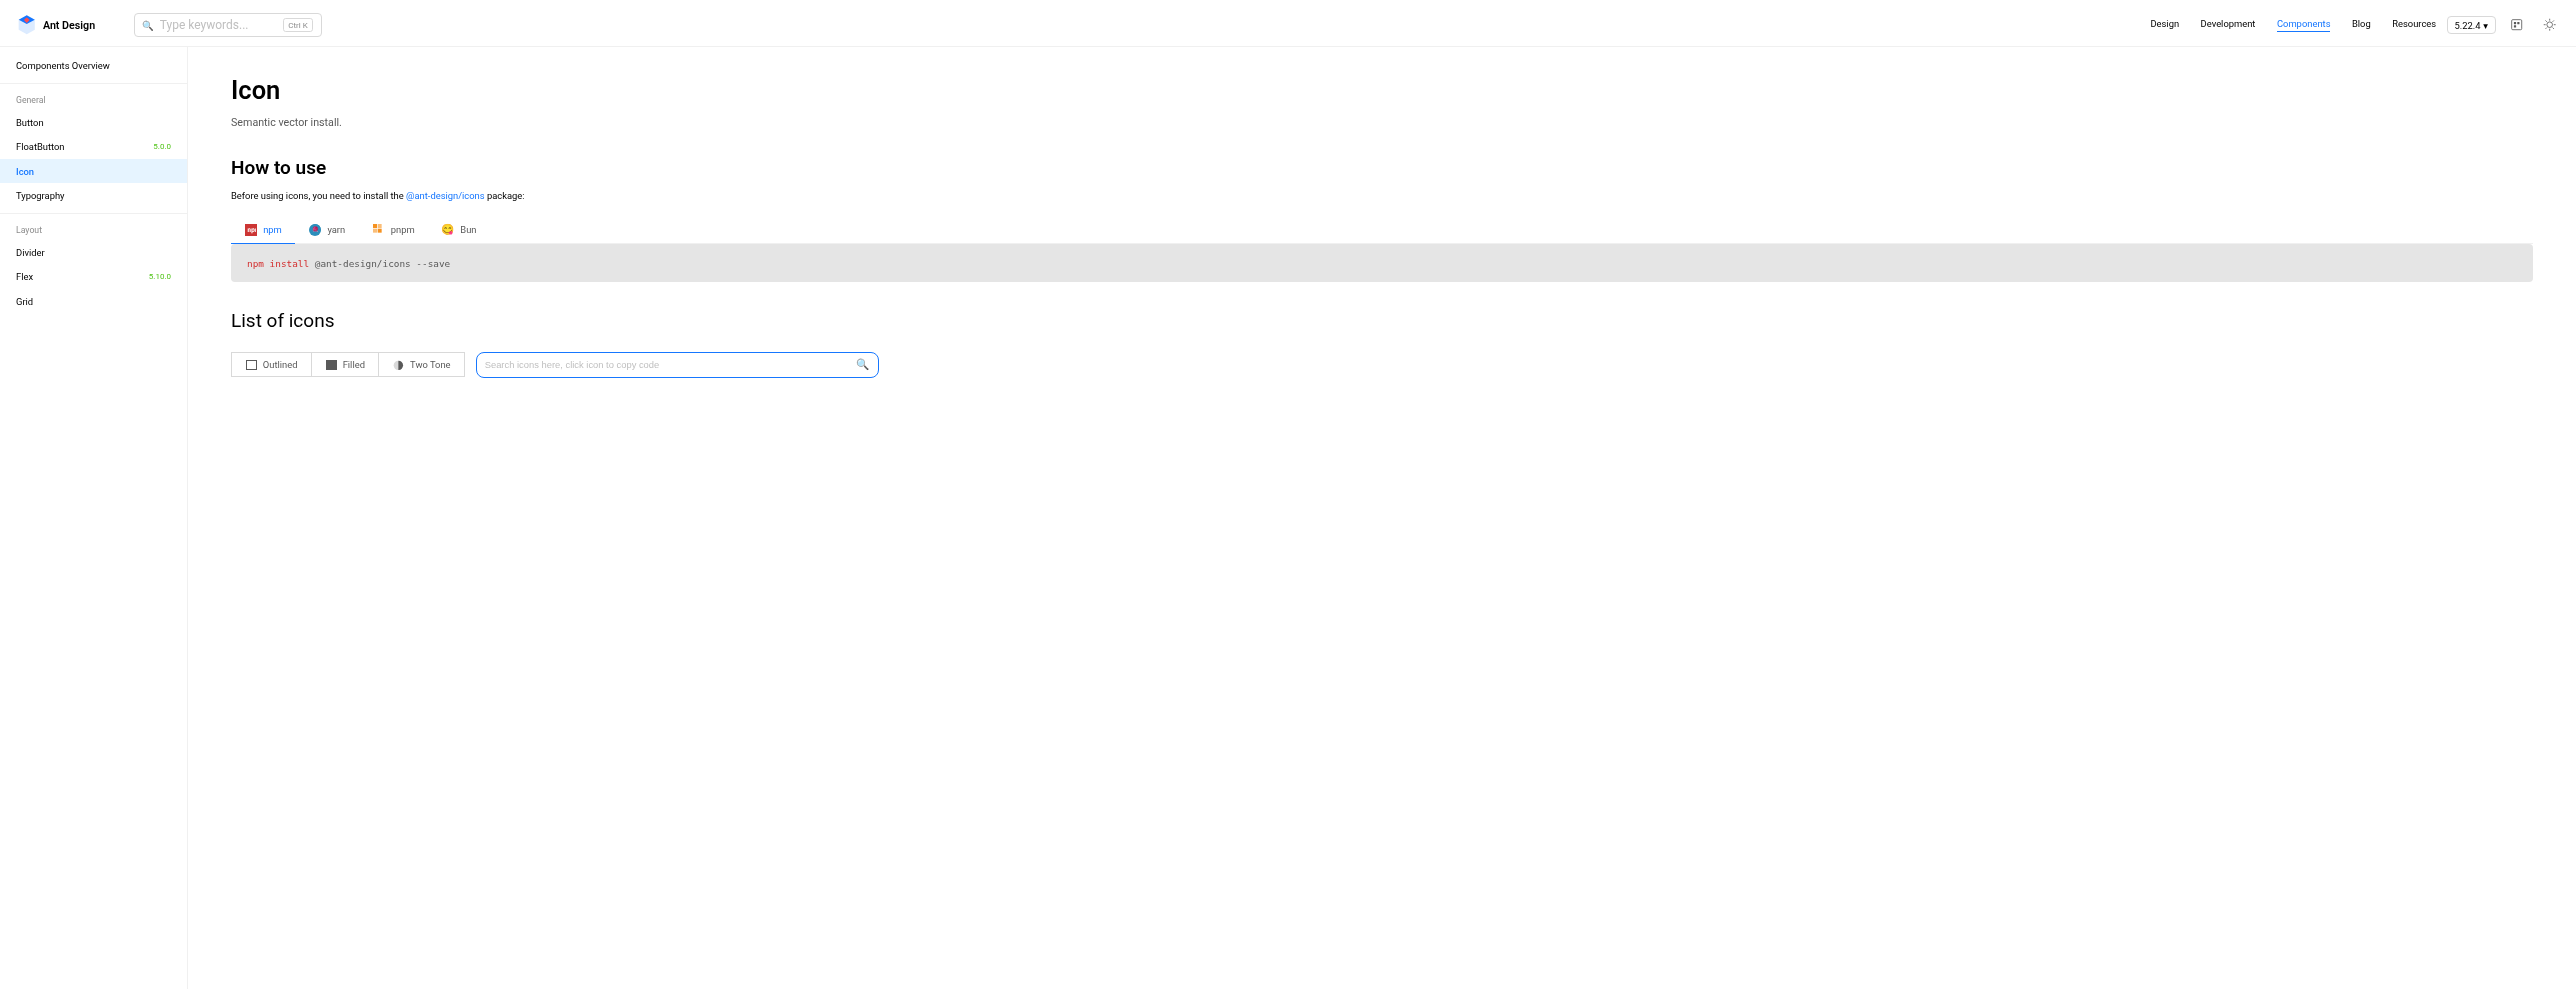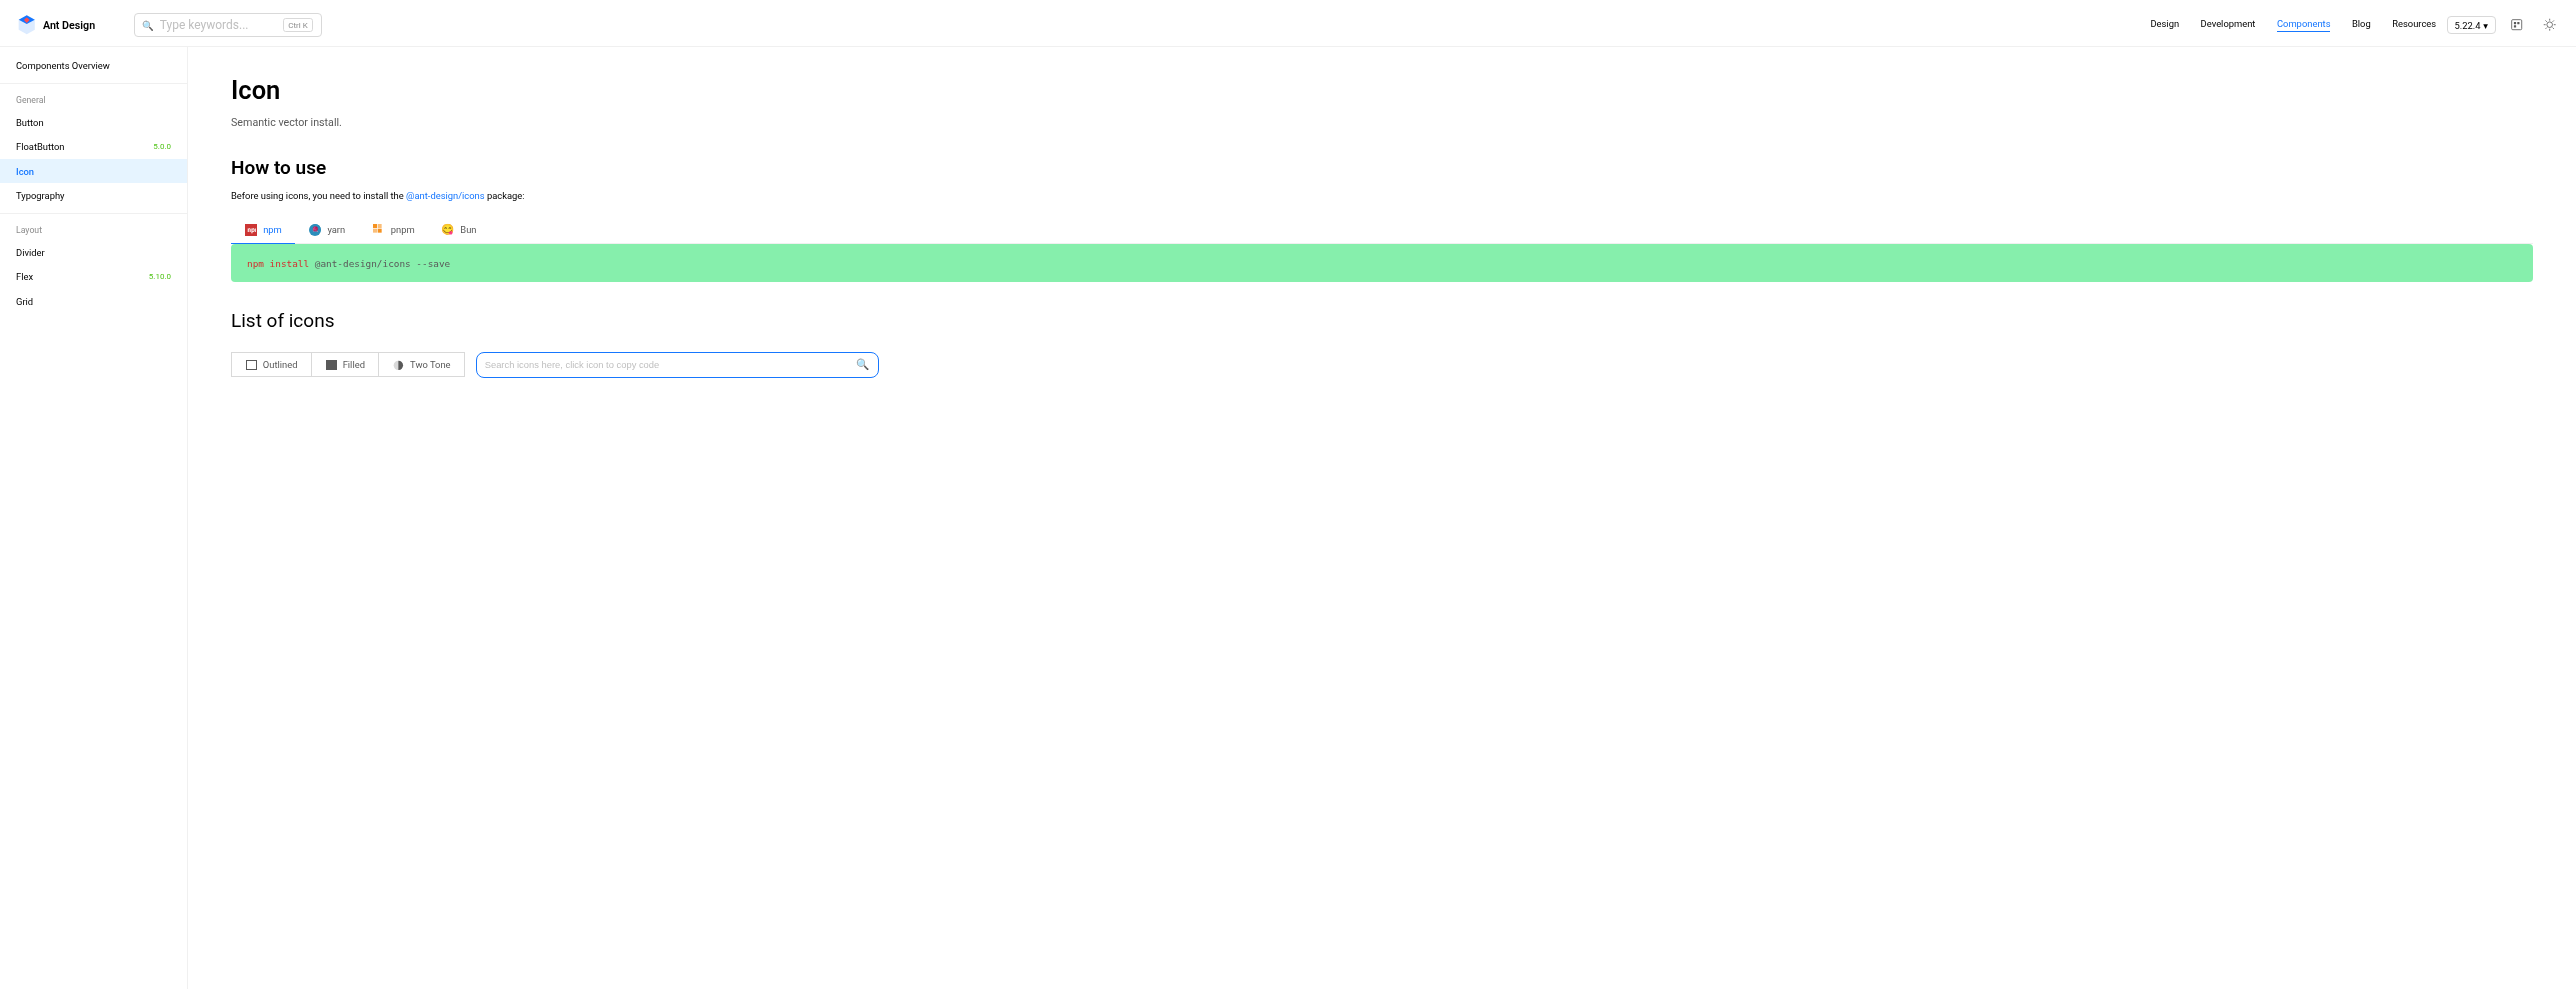--- a/index.html
+++ b/index.html
@@ -205,21 +205,21 @@
       width: 13.4px;
       height: 13.4px;
       display: flex;
       align-items: center;
       justify-content: center;
       font-size: 9.4px;
     }
 
     
     .code-block {
-      background: #86efac;
+      background: #e5e5e5;
       border-radius: 4px;
       padding: 13.4px 16px;
       font-family: 'SFMono-Regular', Consolas, monospace;
       font-size: 9.4px;
       margin-bottom: 27px;
     }
     .code-keyword { color: #d32f2f; }
     .code-command { color: #d32f2f; }
     .code-default { color: #595959; }
 

